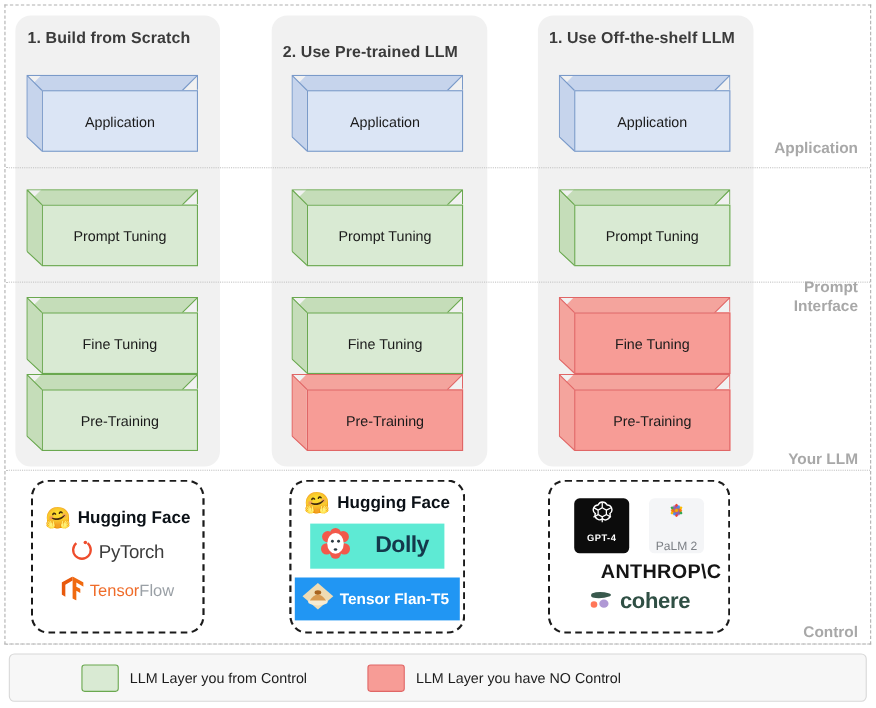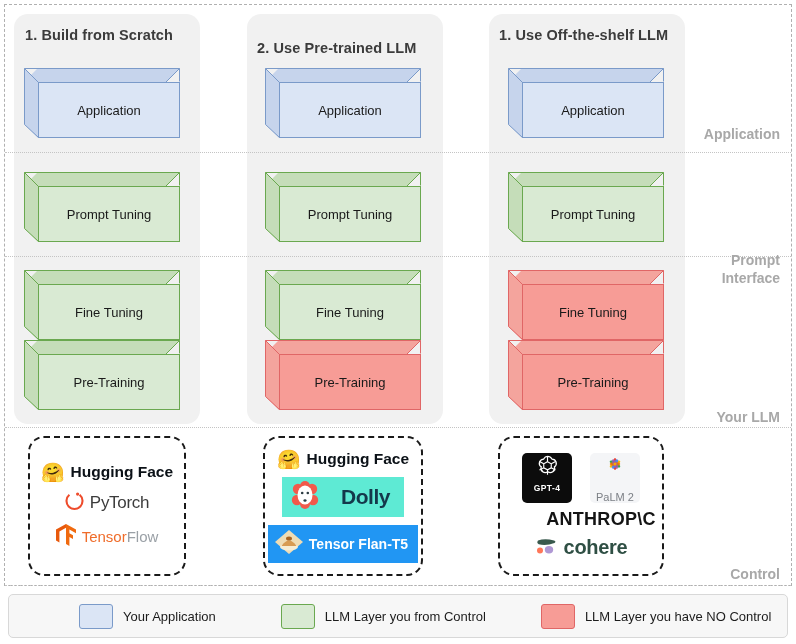--- a/index.html
+++ b/index.html
@@ -515,24 +515,20 @@
         </span>
         <span class="cohere-text">cohere</span>
       </div>
     </div>
 
     <div class="band-label" style="top:566px;">Control</div>
 
   </div>
 
   <div class="legend">
-    <div class="legend-item" style="margin-left:70px;">
-      <span class="swatch sw-blue"></span>
-      <span class="legend-label">Your Application</span>
-    </div>
     <div class="legend-item" style="margin-left:65px;">
       <span class="swatch sw-green"></span>
       <span class="legend-label">LLM Layer you from Control</span>
     </div>
     <div class="legend-item" style="margin-left:55px;">
       <span class="swatch sw-red"></span>
       <span class="legend-label">LLM Layer you have NO Control</span>
     </div>
   </div>
 

